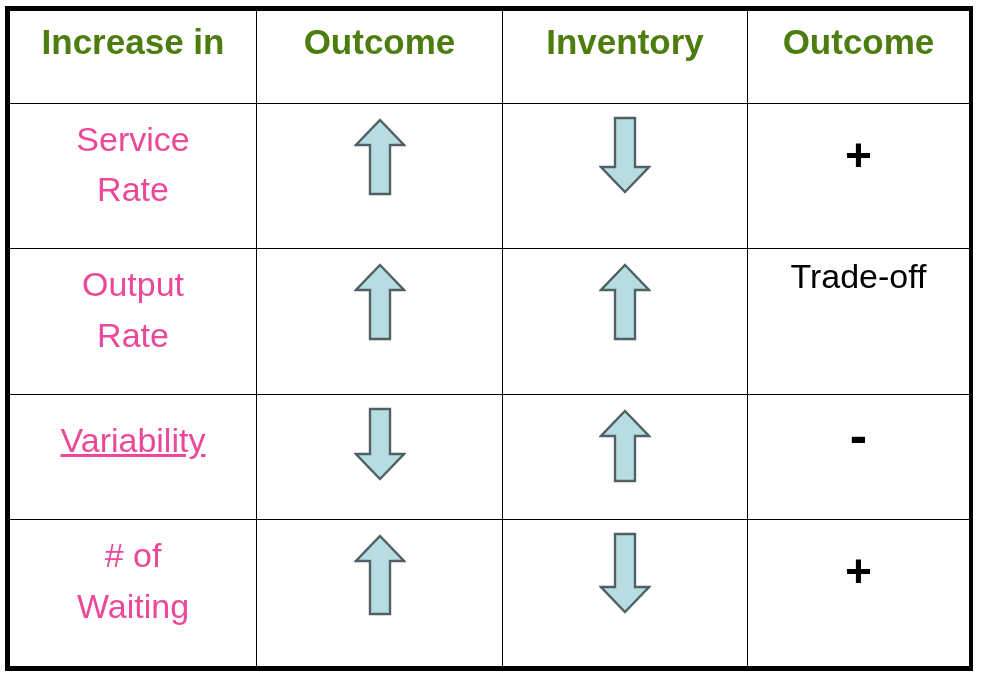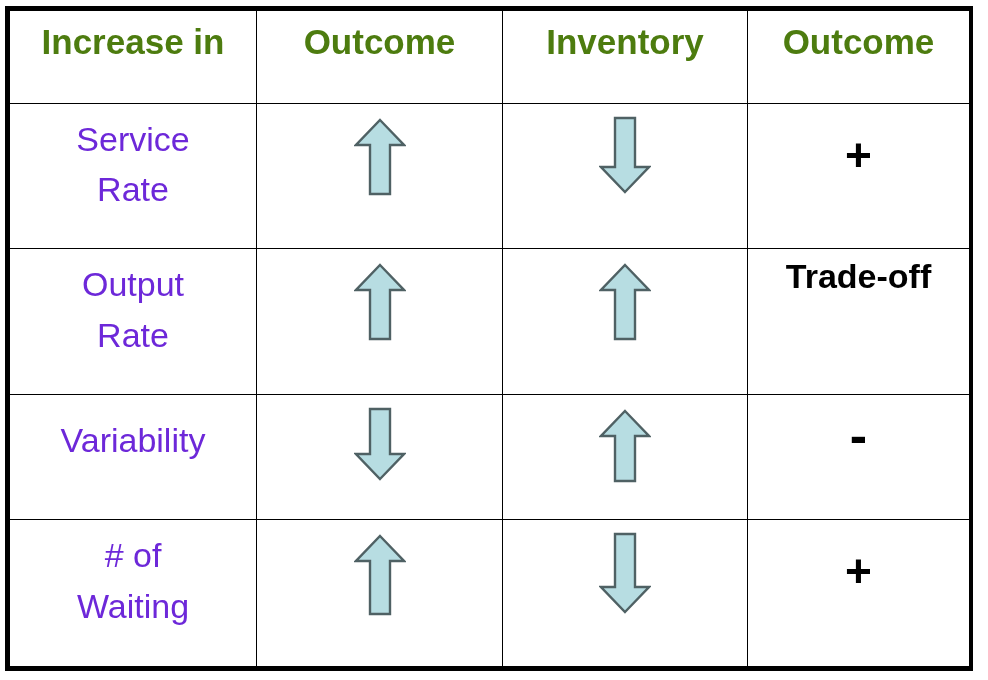--- a/index.html
+++ b/index.html
@@ -75,30 +75,31 @@
   tr.body-row { }
   tr.r-service     td { height: 116px; }
   tr.r-arrival     td { height: 116px; }
   tr.r-waiting     td { height: 117px; }
   tr.r-variability td { height: 100px; }
   tr.r-servers     td { height: 117px; margin-top: 25px; }
 
   .factor-cell {
     text-align: center;
     font-size: 34px;
-    color: #6d28d9;
+    color: #ec4899;
     line-height: 1.48;
     padding-top: 10px;
     font-family: "Liberation Sans", sans-serif;
   }
   .factor-cell .ln { display: block; }
 
   
   tr.r-variability .factor-cell {
     padding-top: 20px;
+    text-decoration: underline;
   }
 
   
   .outcome-cell {
     text-align: center;
     font-size: 34px;
     color: #000000;
     font-family: "Liberation Sans", sans-serif;
   }
   .outcome-cell .sym {
@@ -107,21 +108,21 @@
     font-size: 46px;
     line-height: 1;
     padding-top: 28px;
   }
   .outcome-cell .sym.minus {
     font-size: 52px;
     padding-top: 14px;
   }
   .outcome-cell .word {
     display: block;
-    font-weight: bold;
+    font-weight: normal;
     font-size: 34px;
     line-height: 1;
     padding-top: 10px;
   }
 
   
   .arrow-cell {
     text-align: center;
   }
   .arrow-wrap {

